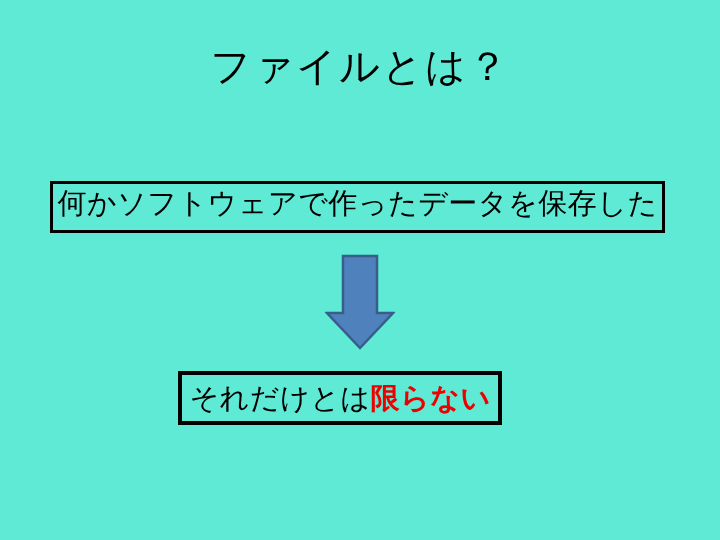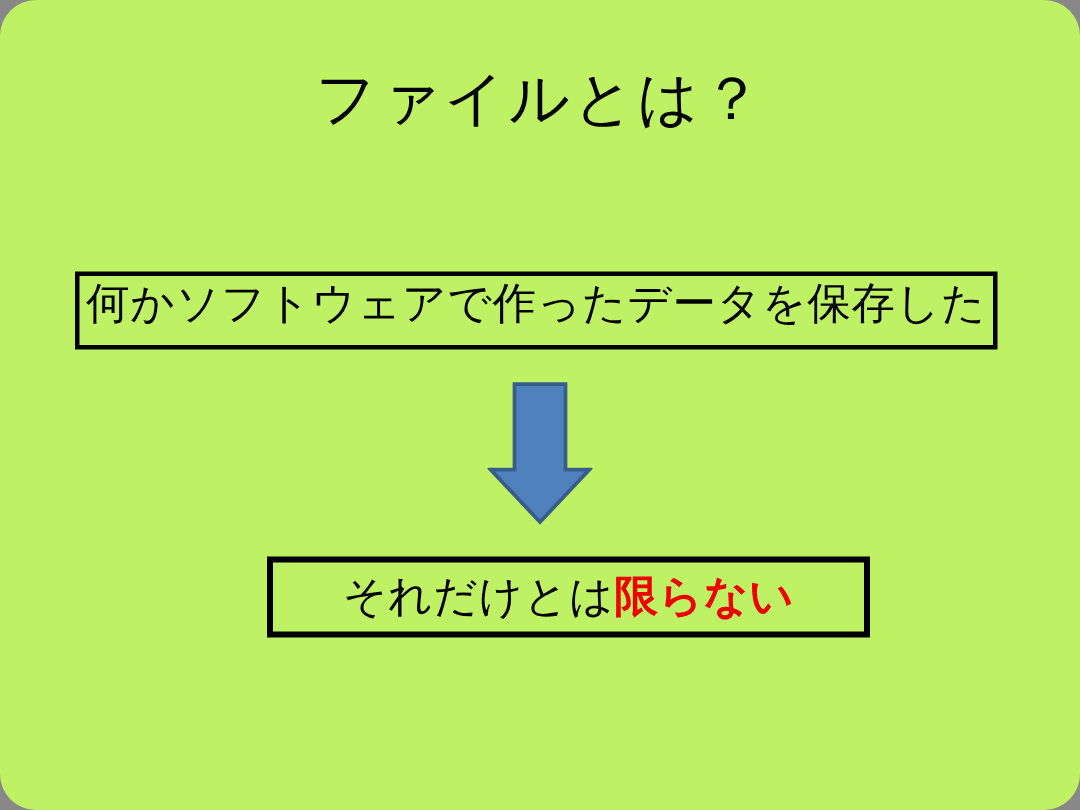--- a/index.html
+++ b/index.html
@@ -1,25 +1,24 @@
 <!DOCTYPE html>
 <html><head>
 <meta charset="utf-8">
 <style>
   * { margin: 0; padding: 0; box-sizing: border-box; }
   html, body { background: #888; }
   .slide {
     position: relative;
     width: 720px;
     height: 540px;
-    background: #bef264;
+    background: #5eead4;
     overflow: hidden;
     font-family: "Liberation Sans", "DejaVu Sans", sans-serif;
     color: #000000;
-    border-radius: 24px;
   }
   .slide-title {
     position: absolute;
     left: 0;
     top: 44px;
     width: 720px;
     text-align: center;
     font-size: 40px;
     line-height: 44px;
     letter-spacing: 2px;
@@ -57,21 +56,21 @@
     top: 276px;
     font-size: 25px;
     line-height: 28px;
     white-space: nowrap;
     color: #000000;
   }
   .conclusion-box {
     position: absolute;
     left: 178px;
     top: 371px;
-    width: 402px;
+    width: 324px;
     height: 54px;
     border: 4px solid #000000;
     display: flex;
     align-items: center;
     justify-content: center;
     white-space: nowrap;
   }
   .conclusion-box .txt {
     font-size: 29px;
     line-height: 32px;

